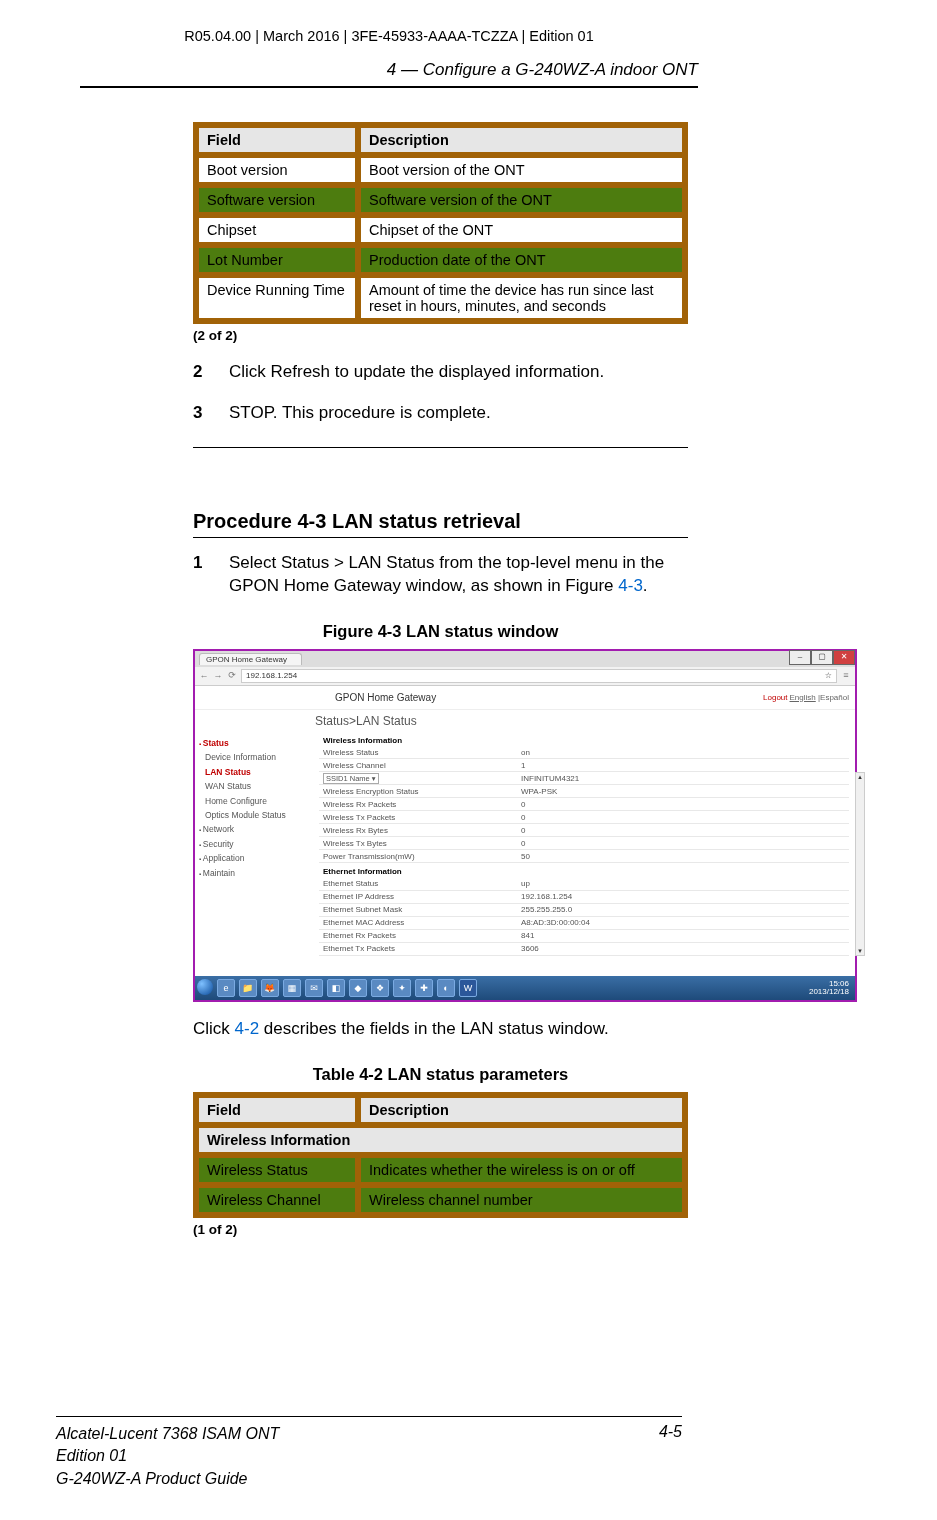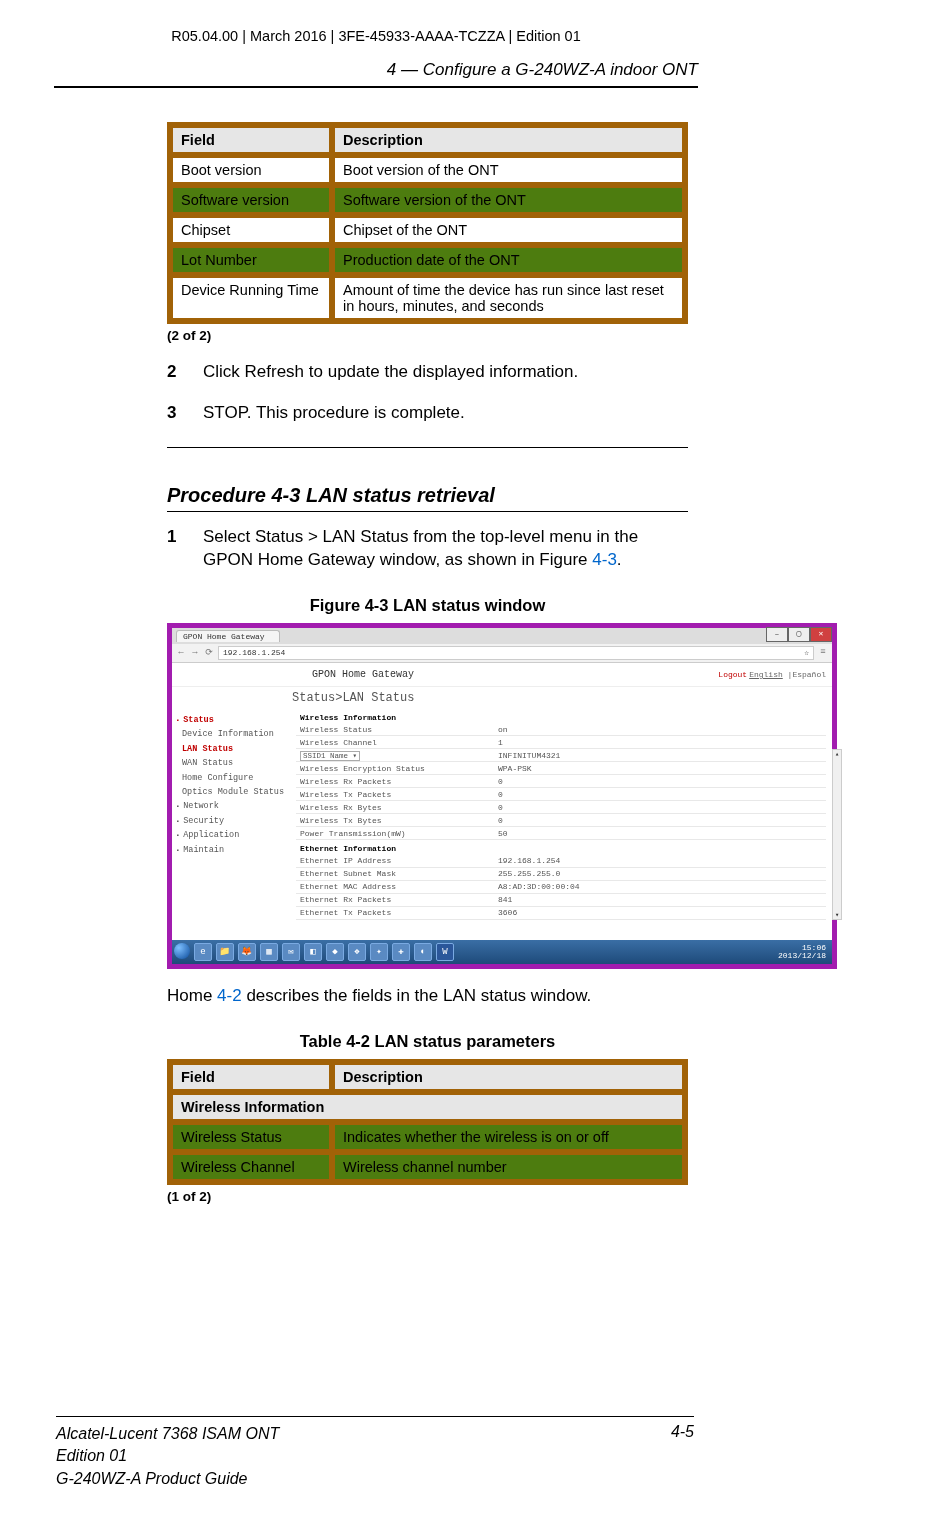--- a/index.html
+++ b/index.html
@@ -10,21 +10,21 @@
     height: 1520px;
     font-family: Verdana, Geneva, sans-serif;
     background: #fff;
     color: #000;
   }
   .page {
     width: 754px;
     height: 1520px;
     position: relative;
     box-sizing: border-box;
-    padding: 28px 56px 0 54px;
+    padding: 28px 56px 0 80px;
   }
   .top-meta {
     text-align: center;
     font-size: 14.5px;
     font-weight: normal;
     padding-bottom: 10px;
   }
   .section-header {
     text-align: right;
     font-style: italic;
@@ -80,44 +80,43 @@
   }
   .step-num { font-weight: bold; width: 18px; flex-shrink: 0; }
   .step-hr {
     border: none;
     border-top: 1.5px solid #000;
     margin: 22px 0 0 0;
   }
   .proc-title {
     font-size: 20px;
     font-weight: bold;
-    margin-top: 36px;
+    margin-top: 62px;
     padding-bottom: 4px;
     border-bottom: 1.5px solid #000;
-    font-style: italic;
   }
   .fig-caption {
     text-align: center;
     font-weight: bold;
     font-size: 16.5px;
     margin-top: 24px;
     margin-bottom: 8px;
   }
   .tbl-caption {
     text-align: center;
     font-weight: bold;
     font-size: 16.5px;
     margin-top: 24px;
     margin-bottom: 8px;
   }
   .link { color: #0066cc; }
   .figure-box {
     width: 660px;
-    border: 5px solid #a21caf;
-    font-family: Liberation Mono, monospace;
+    border: 2px solid #a21caf;
+    font-family: Liberation Sans, sans-serif;
     font-size: 9px;
     color: #333;
     position: relative;
   }
   .browser-tab-bar {
     height: 16px;
     background: #ddd;
     display: flex;
     align-items: center;
     position: relative;
@@ -207,21 +206,21 @@
   }
   .tb-icons { display:flex; gap:4px; }
   .tb-icon { width:16px;height:16px;background:#5a8ac2;border:1px solid #7aaae2;border-radius:2px; display:flex;align-items:center;justify-content:center;font-size:9px;}
   .tb-icon.orb { background: radial-gradient(circle at 30% 30%, #7ec0ff, #0a4a9a); border-radius:50%; border:none; }
   .tb-right { text-align:right; line-height:1; padding-right:4px;}
   .scroll-hint { position:absolute; right:-10px; top:40px; bottom:6px; width:8px; background:#f0f0f0; border:1px solid #ccc;}
   .scroll-hint::before { content:"▴"; display:block; font-size:7px; text-align:center; }
   .scroll-hint::after { content:"▾"; display:block; font-size:7px; text-align:center; position:absolute; bottom:0; width:100%;}
   .footer {
     position: absolute;
-    left: 56px; right: 60px; bottom: 30px;
+    left: 56px; right: 72px; bottom: 30px;
   }
   .footer-line {
     display: flex;
     justify-content: space-between;
     font-style: italic;
     font-size: 16px;
     padding-top: 6px;
   }
   .footer-left { line-height: 1.4; }
   .body-text { font-size: 17px; margin-top: 16px; line-height: 1.35; }
@@ -364,20 +363,24 @@
             <tr>
                   <td>Wireless Tx Bytes</td>
                   <td>0</td>
                 </tr>
             <tr>
                   <td>Power Transmission(mW)</td>
                   <td>50</td>
                 </tr>
             <tr class="info-head">
                   <td colspan="2">Ethernet Information</td>
+                </tr>
+            <tr>
+                  <td>Ethernet Status</td>
+                  <td>up</td>
                 </tr>
             <tr>
                   <td>Ethernet IP Address</td>
                   <td>192.168.1.254</td>
                 </tr>
             <tr>
                   <td>Ethernet Subnet Mask</td>
                   <td>255.255.255.0</td>
                 </tr>
             <tr>
@@ -415,21 +418,21 @@
           <div class="tb-icon" style="background:#2b579a;">W</div>
         </div>
         <div class="tb-right">
           <div>15:06</div>
           <div>2013/12/18</div>
         </div>
       </div>
     </div>
 
     <div class="body-text">
-      <span>Home </span><span class="link">4-2</span><span> describes the fields in the LAN status window.</span>
+      <span>Click </span><span class="link">4-2</span><span> describes the fields in the LAN status window.</span>
     </div>
 
     <div class="tbl-caption">Table 4-2 LAN status parameters</div>
 
     <table class="params">
       <tbody>
           <tr>
         <th class="col-field">Field</th>
         <th>Description</th>
       </tr>

